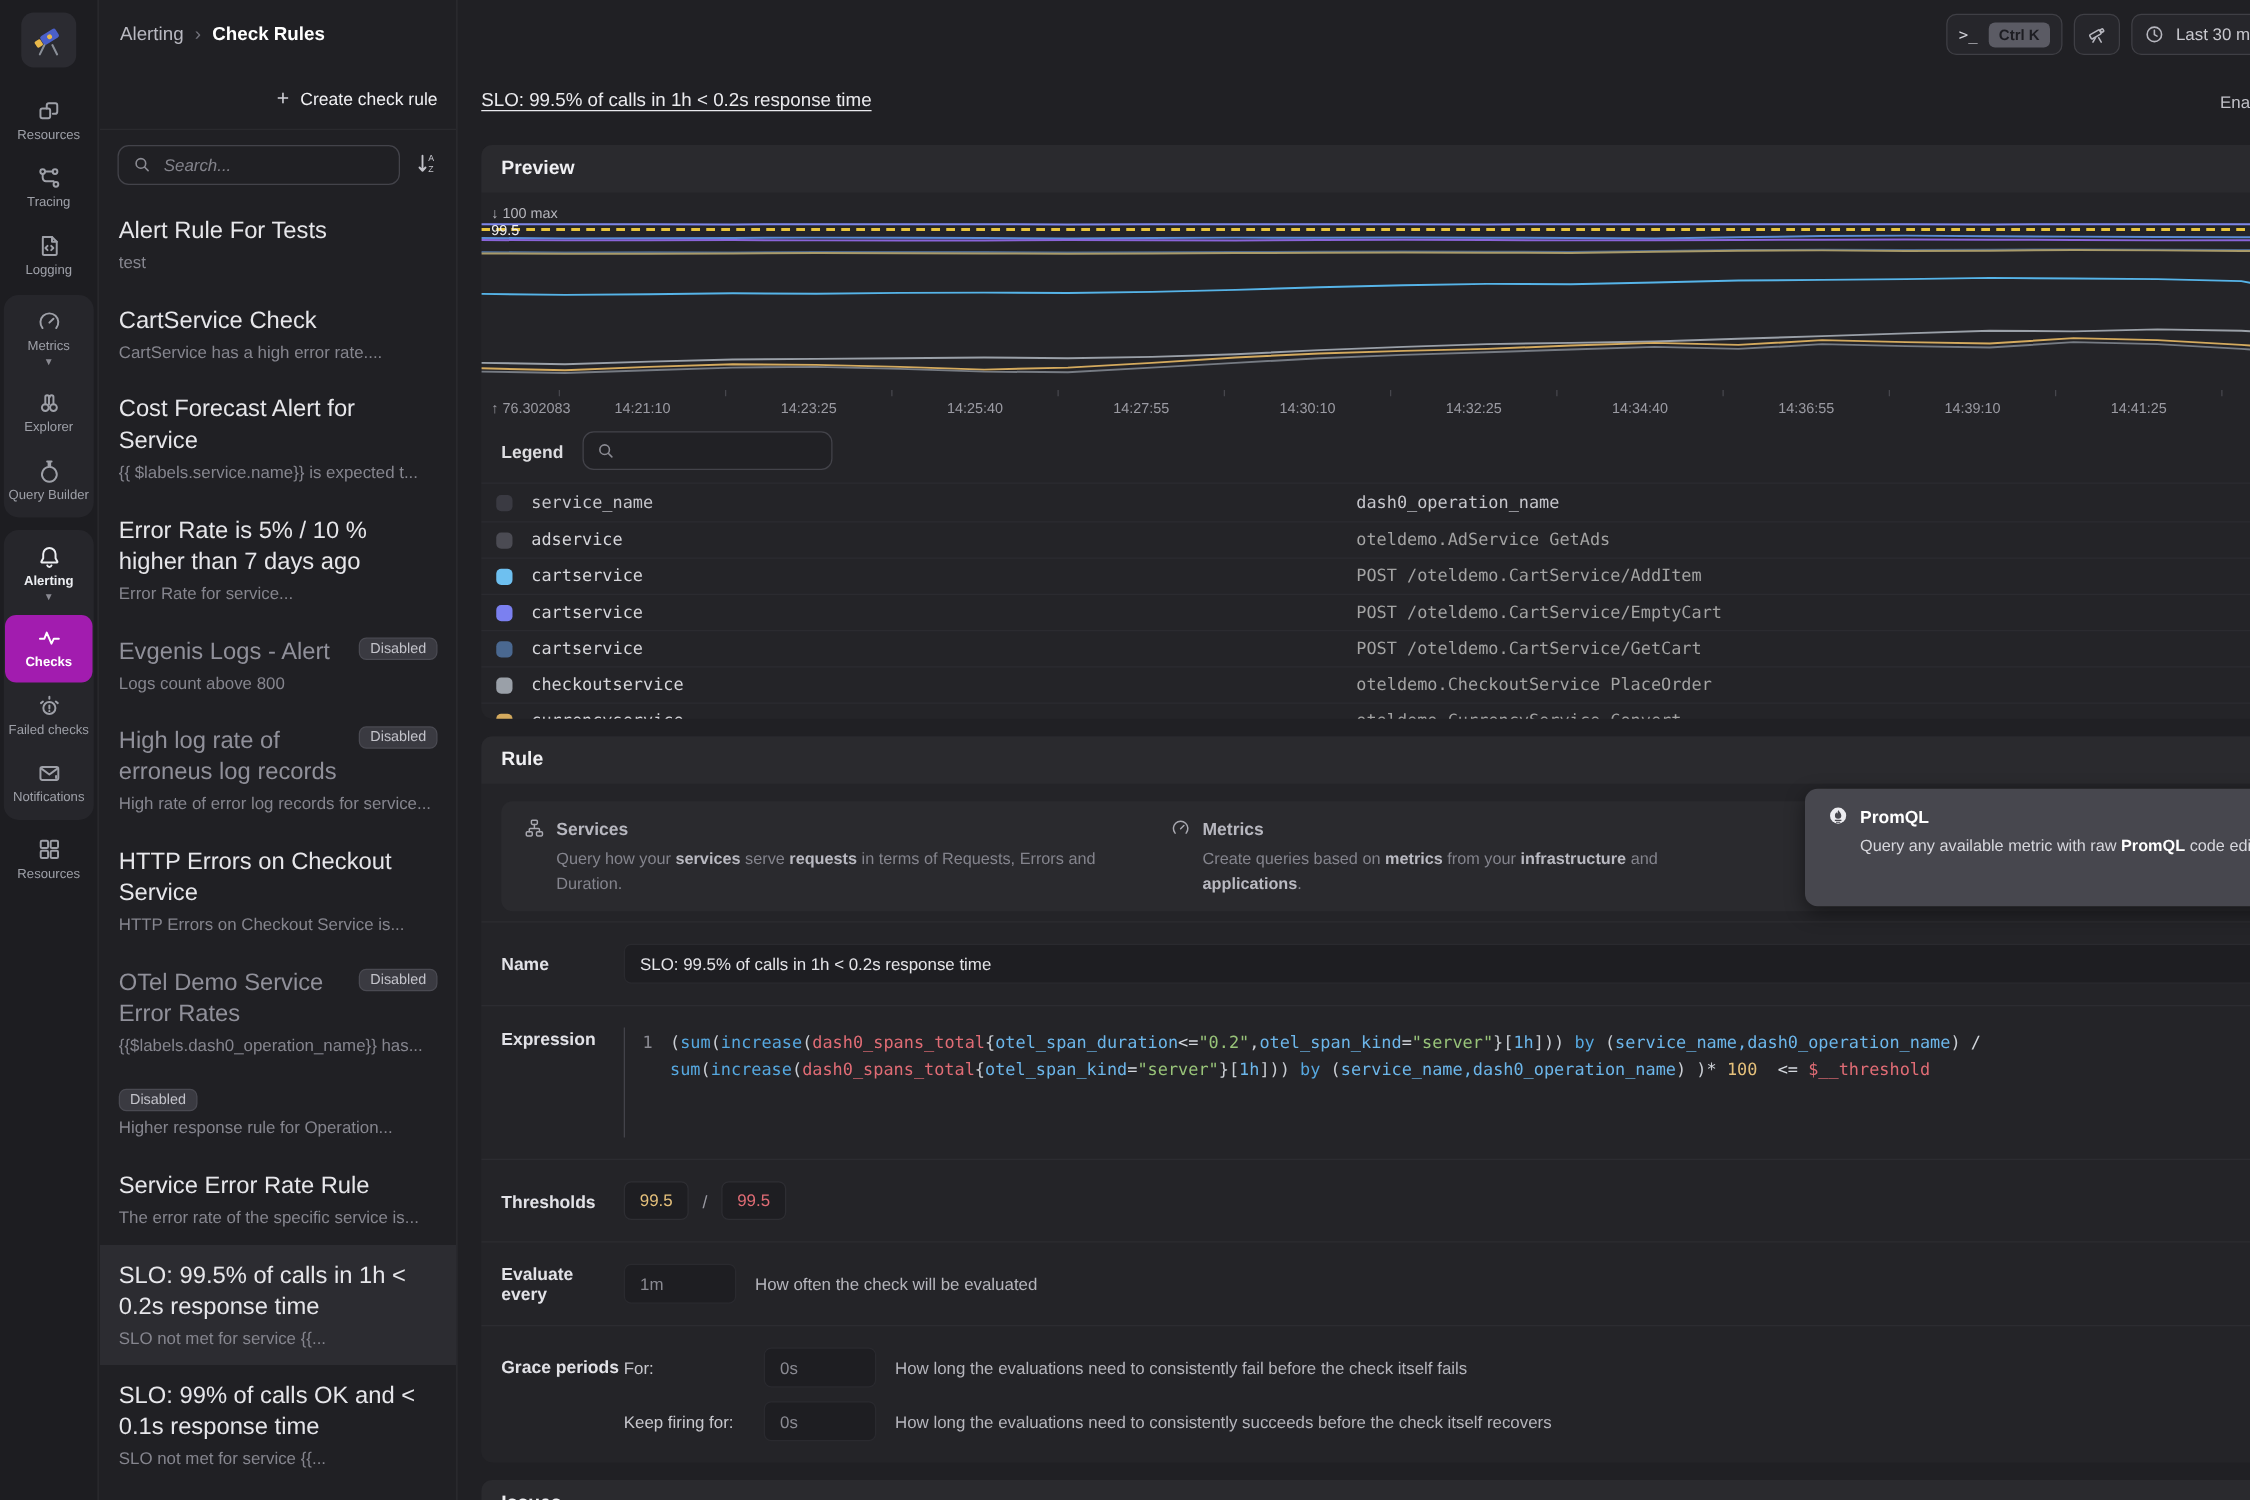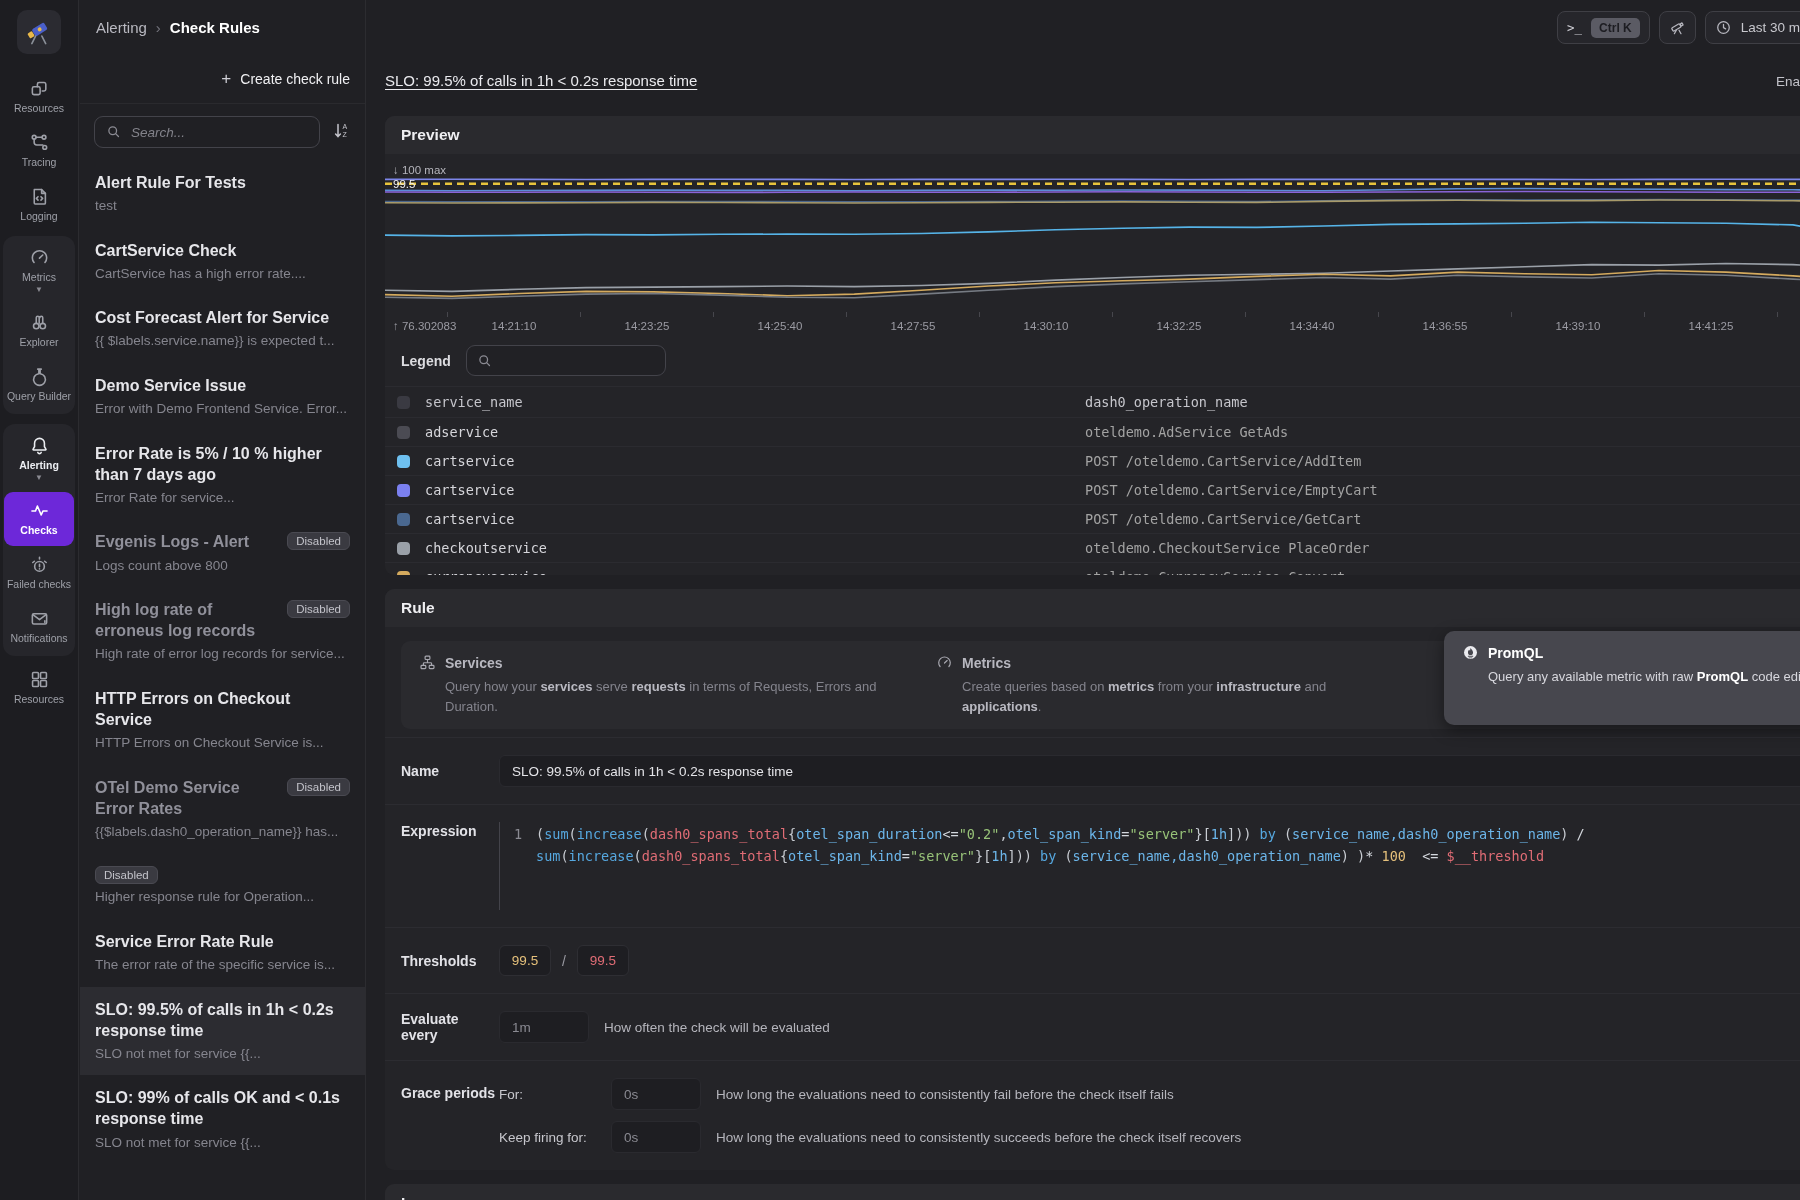--- a/index.html
+++ b/index.html
@@ -14,21 +14,21 @@
   .logo { width:44px; height:44px; border-radius:10px; background:#2b2b31; display:flex;
     align-items:center; justify-content:center; margin-bottom:16px; }
   .rail-item { width:70px; padding:8px 0 9px; display:flex; flex-direction:column; align-items:center;
     gap:4px; color:#9ea0a8; font-size:10.5px; text-align:center; line-height:1.12; cursor:pointer; }
   .rail-item svg { width:21px; height:21px; stroke:#9ea0a8; fill:none; stroke-width:1.5;
     stroke-linecap:round; stroke-linejoin:round; }
   .rail-group { background:#26262b; border-radius:12px; width:72px; display:flex;
     flex-direction:column; align-items:center; padding:3px 0; margin:5px 0; }
   .rail-item.active { color:#eceef2; font-weight:600; }
   .rail-item.active svg { stroke:#eceef2; }
-  .rail-item.selected { background:#6d28d9; border-radius:9px; color:#fff; font-weight:600; }
+  .rail-item.selected { background:#a21caf; border-radius:9px; color:#fff; font-weight:600; }
   .rail-item.selected svg { stroke:#fff; }
   .chev { font-size:8px; color:#8a8a92; margin-top:-2px; }
 
   
   .topbar { position:absolute; left:80px; top:0; right:-120px; height:55px; display:flex;
     align-items:center; padding-left:16px; z-index:4; }
   .breadcrumb { display:flex; align-items:center; gap:9px; font-size:15px; }
   .crumb-a { color:#b9b9c1; }
   .crumb-sep { color:#73737c; font-size:15px; }
   .crumb-b { color:#ffffff; font-weight:700; }
@@ -57,21 +57,21 @@
     stroke-width:1.6; stroke-linecap:round; flex:none; }
   .search-box input, .legend-search input { flex:1; background:transparent; border:none; outline:none;
     color:#d8d8dd; font-size:13.5px; font-family:inherit; min-width:0; }
   .search-box input::placeholder { color:#83838b; font-style:italic; }
   .sort-btn { background:none; border:none; cursor:pointer; padding:2px; }
   .sort-btn svg { width:20px; height:20px; stroke:#c4c4cb; fill:none; stroke-width:1.5;
     stroke-linecap:round; }
   .rule-list { flex:1; overflow:hidden; }
   .rule-item { padding:12px 15px 13px; cursor:pointer; }
   .rule-item .t { display:flex; align-items:flex-start; gap:8px; }
-  .rule-item .t-text { flex:1; font-size:16px; font-weight:700; color:#e6e6ea; line-height:1.32; }
+  .rule-item .t-text { flex:1; font-size:19px; font-weight:400; color:#e6e6ea; line-height:1.32; }
   .rule-item.dimmed .t-text { color:#90909a; }
   .rule-item .s { font-size:13.5px; color:#85858e; margin-top:4px; line-height:1.3; }
   .badge { flex:none; font-size:11.5px; color:#c3c3ca; background:#3a3a41; border:1px solid #4a4a52;
     border-radius:6px; padding:2px 8px; margin-top:1px; }
   .rule-item.selected { background:#2c2c31; }
 
   
   .main { position:absolute; left:367px; top:0; width:1520px; height:100%; padding:72px 0 0 18px; }
   .title-row { position:relative; width:1475px; margin-bottom:22px; height:22px; }
   .page-link { color:#eaeaee; font-size:15px; text-decoration:underline; text-underline-offset:3px;
@@ -323,26 +323,20 @@
           <div class="t">
             <span class="t-text">CartService Check</span>
           </div>
           <div class="s">CartService has a high error rate....</div>
         </div>
         <div class="rule-item">
           <div class="t">
             <span class="t-text">Cost Forecast Alert for Service</span>
           </div>
           <div class="s">{{ $labels.service.name}} is expected t...</div>
-        </div>
-        <div class="rule-item">
-          <div class="t">
-            <span class="t-text">Demo Service Issue</span>
-          </div>
-          <div class="s">Error with Demo Frontend Service. Error...</div>
         </div>
         <div class="rule-item">
           <div class="t">
             <span class="t-text">Error Rate is 5% / 10 % higher than 7 days ago</span>
           </div>
           <div class="s">Error Rate for service...</div>
         </div>
         <div class="rule-item dimmed">
           <div class="t">
             <span class="t-text">Evgenis Logs - Alert</span>

